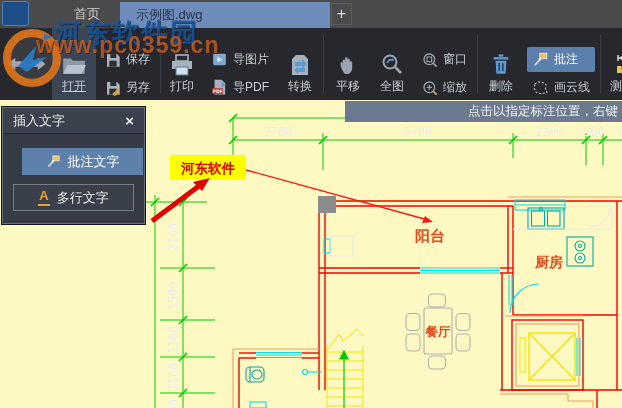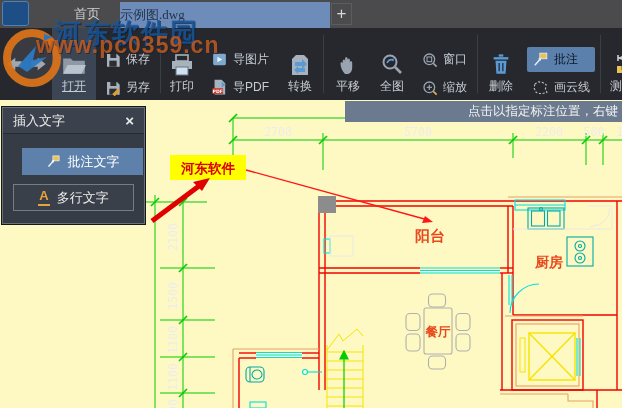--- a/index.html
+++ b/index.html
@@ -2,33 +2,33 @@
 <html><head>
 <meta charset="utf-8">
 <style>
   html,body{margin:0;padding:0;background:#111;font-family:"Liberation Sans",sans-serif;}
   .app{position:relative;width:622px;height:408px;overflow:hidden;background:#000;}
 
   
   .tabbar{position:absolute;left:0;top:0;width:622px;height:28px;background:#4b4b4d;border-bottom:1px solid #37393c;}
   .appbtn{position:absolute;left:2px;top:1px;width:27px;height:25px;background:#1d4f86;border:1px solid #4e81b5;border-radius:3px;box-sizing:border-box;}
   .tab-home{position:absolute;left:58px;top:0;width:58px;height:28px;color:#cfcfcf;font-size:13px;display:flex;align-items:center;justify-content:center;}
-  .tab-doc{position:absolute;left:120px;top:2px;width:210px;height:26px;background:#6d8cba;color:#25344b;font-size:13px;display:flex;align-items:center;box-sizing:border-box;font-family:Liberation Serif, serif;}
+  .tab-doc{position:absolute;left:120px;top:2px;width:210px;height:26px;background:#6d8cba;color:#25344b;font-size:13px;display:flex;align-items:center;padding-left:16px;box-sizing:border-box;}
   .tab-add{position:absolute;left:331px;top:3px;width:21px;height:22px;color:#d8d8d8;font-size:17px;display:flex;align-items:center;justify-content:center;border:1px solid #5c5c5e;box-sizing:border-box;}
 
   
   .toolbar{position:absolute;left:0;top:28px;width:622px;height:72px;background:#26282d;display:flex;align-items:stretch;}
   .tb-lead{width:52px;position:relative;flex:none;}
   .nav-arrows{position:absolute;left:5px;top:28px;display:flex;gap:5px;}
   .tbig{flex:none;display:flex;flex-direction:column;align-items:center;justify-content:flex-end;padding-bottom:5px;gap:2px;color:#c6ccd4;font-size:12px;}
   .tbig .ticon{height:32px;display:flex;align-items:flex-end;}
   .tbig.hl{background:#3b4553;text-decoration:underline;}
   .tcol{flex:none;display:flex;flex-direction:column;justify-content:flex-end;gap:3px;padding:0 4px;}
   .trow{display:flex;align-items:center;gap:5px;height:25px;color:#c6ccd4;font-size:12px;padding:0 5px;border-radius:2px;}
-  .trow.active{background:#5b80ab;color:#0f172a;}
+  .trow.active{background:#5b80ab;color:#ffffff;}
   .vsep{width:1px;background:#3b3e44;margin:7px 1px;flex:none;}
 
   
   .canvas{position:absolute;left:0;top:100px;width:622px;height:308px;background:#fef9c3;}
   .canvas svg{position:absolute;left:0;top:0;}
 
   
   .statusbar{position:absolute;left:345px;top:101px;width:277px;height:21px;background:#6b7a8e;color:#f2f2f2;font-size:12.5px;display:flex;align-items:center;justify-content:flex-end;padding-right:4px;box-sizing:border-box;white-space:nowrap;overflow:hidden;z-index:6;}
 
   

